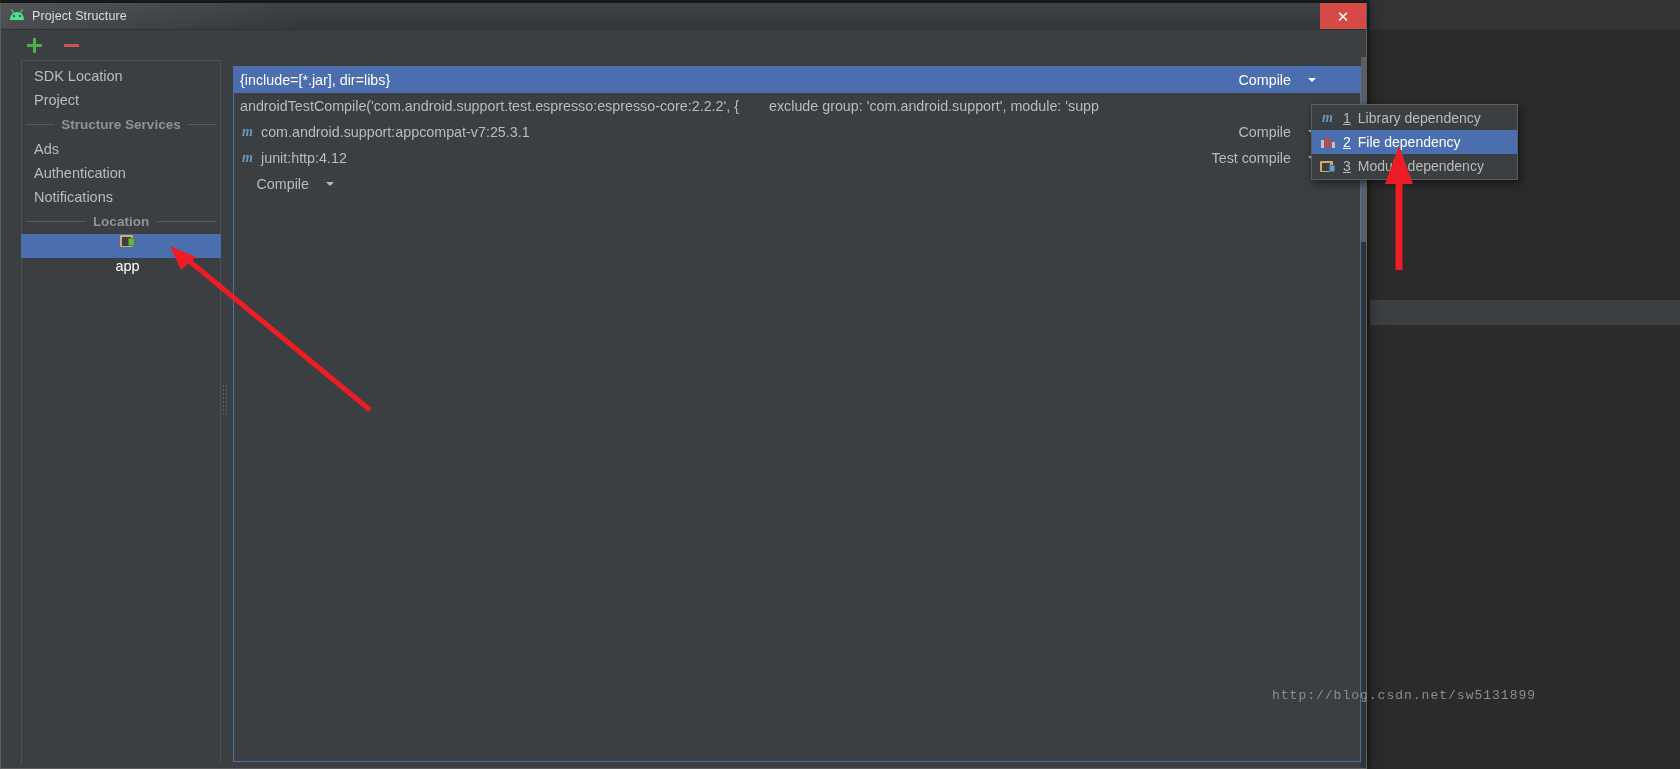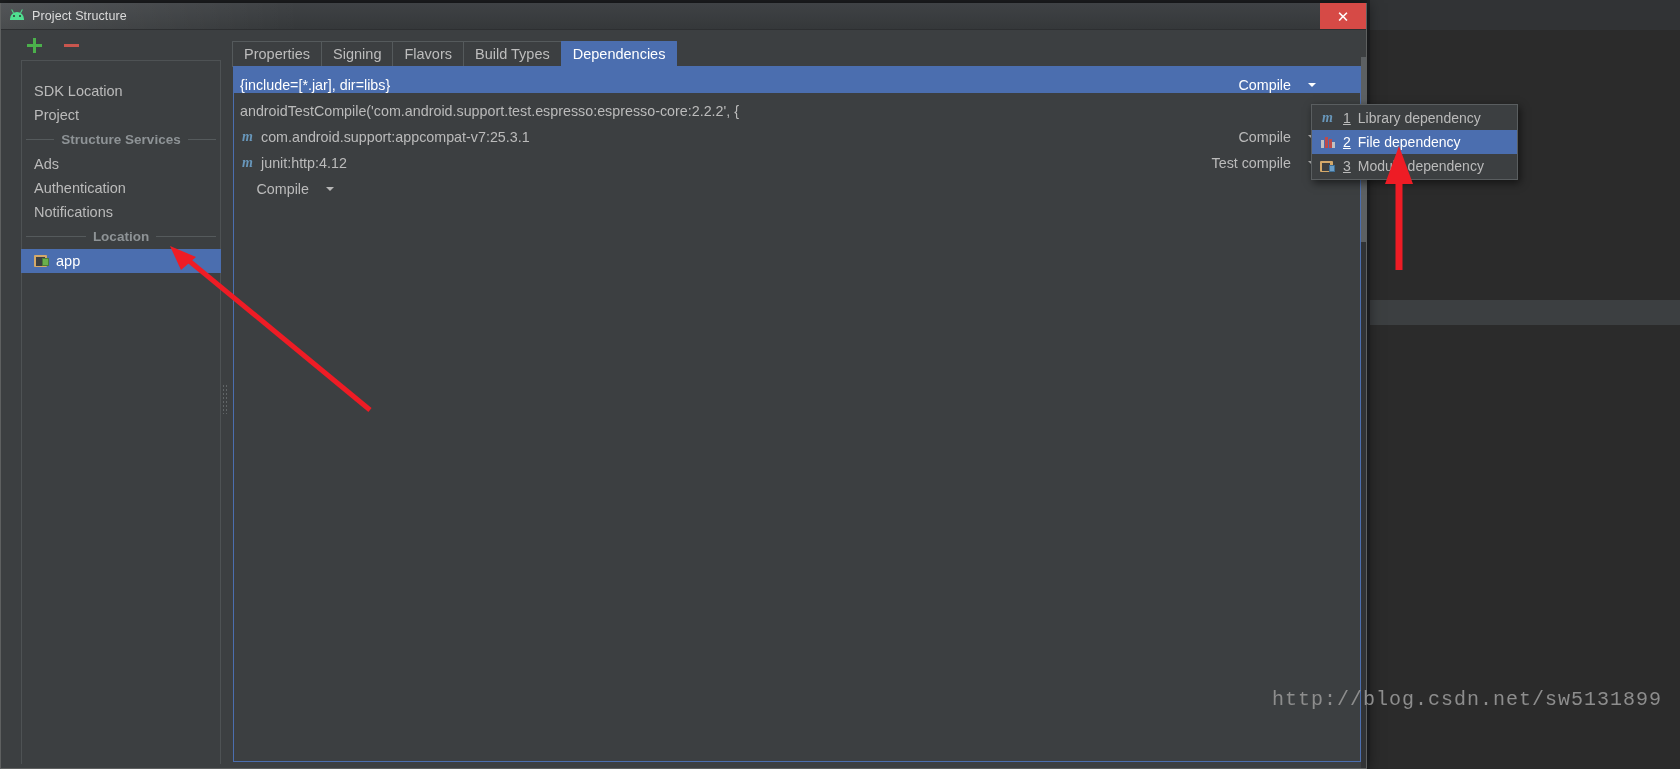--- a/index.html
+++ b/index.html
@@ -90,35 +90,35 @@
   }
   .ic-plus::before { left: 0; top: 6px; width: 15px; height: 3px; }
   .ic-plus::after  { left: 6px; top: 0; width: 3px; height: 15px; }
   .ic-minus::before {
     content: ""; position: absolute; left: 0; top: 6px; width: 15px; height: 3px;
     background: #c9564e;
   }
   #lp-list {
     position: absolute; left: 20px; top: 30px; right: 8px; bottom: 4px;
     background: #3c3f41; border: 1px solid #4e5254; border-bottom: none;
-    padding-top: 18px;
+    padding-top: 3px;
   }
   .lp-item {
     height: 24px; line-height: 24px; padding-left: 12px;
     color: #bbbbbb; font-size: 14.5px; white-space: nowrap; cursor: pointer;
   }
   .lp-sep {
     height: 25px; display: flex; align-items: center; gap: 7px; padding: 0 4px;
     color: #8e9396; font-size: 13.5px; font-weight: bold;
   }
   .lp-sep .rule { flex: 1; height: 1px; background: #555a5c; }
   .lp-item.selected {
     background: #4b6eaf; color: #ffffff;
     margin: 0 -1px; padding-left: 13px;
-    display: flex; align-items: center; gap: 6px;
+    display: flex; align-items: center; gap: 6px; flex-direction: column;
   }
   .ic-module {
     width: 16px; height: 14px; flex: none; position: relative;
   }
   .ic-module .fold {
     position: absolute; left: 0; top: 1px; width: 13px; height: 12px;
     background: #d4a96a; border-radius: 1px;
   }
   .ic-module .face {
     position: absolute; left: 2px; top: 3px; width: 9px; height: 9px;
@@ -178,21 +178,21 @@
     width: 40px; flex: none;
     display: flex; align-items: center; justify-content: center;
     background: #3c3f41;
   }
   #th-add .ic-plus { width: 13px; height: 13px; }
   #th-add .ic-plus::before { top: 5px; width: 13px; height: 3px; }
   #th-add .ic-plus::after  { left: 5px; width: 3px; height: 13px; }
 
   #rows { position: relative; }
   .row {
-    display: flex; align-items: flex-end;
+    display: flex; align-items: center;
     height: 26px; color: #bbbbbb; font-size: 14.3px;
     white-space: nowrap; cursor: pointer;
   }
   .row.selected { background: #4b6eaf; color: #ffffff; }
   .row .cell-name {
     flex: 1; display: flex; align-items: center; gap: 6px;
     padding-left: 6px; overflow: hidden;
   }
   .row .extra {
     color: inherit; padding-left: 24px;
@@ -273,21 +273,21 @@
     position: absolute; left: 9px; top: 5px; width: 6px; height: 7px;
     background: #6a9ec9; border: 1px solid #3f6f96;
   }
 
   
   #arrows { position: absolute; inset: 0; pointer-events: none; z-index: 60; }
 
   
   #watermark {
     position: absolute; left: 1272px; top: 688px;
-    color: #8d8d8d; font-size: 20px;
+    color: #8d8d8d; font-size: 13px;
     font-family: "Liberation Mono", monospace;
     letter-spacing: 1px; z-index: 70;
   }
 </style>
 </head>
 <body>
 
 <div id="backdrop">
   <div class="bd-panel" style="left:1367px; top:0; width:313px; height:30px; background:#313335;"></div>
   <div class="bd-dark" style="left:1367px; top:30px; width:313px; height:270px; background:#2b2b2b;"></div>
@@ -353,47 +353,41 @@
           </span>
           <span>app</span>
         </div>
       </div>
 
       <div id="lp-grip"></div>
     </div>
 
     <div id="right-pane">
 
-      <div id="tabs">
-        <div class="tab">Properties</div>
-        <div class="tab">Signing</div>
-        <div class="tab">Flavors</div>
-        <div class="tab">Build Types</div>
-        <div class="tab active">Dependencies</div>
-      </div>
 
       <div id="table-frame">
 
 
         <div id="rows">
 
           <div class="row selected">
             <div class="cell-name">
               <span>{include=[*.jar], dir=libs}</span>
             </div>
             <div class="cell-scope">
               <span>Compile</span>
               <span class="caret"></span>
             </div>
             <div class="cell-pad"></div>
           </div>
 
           <div class="row">
             <div class="cell-name">
               <span>androidTestCompile('com.android.support.test.espresso:espresso-core:2.2.2', {</span>
+              <span class="extra">exclude group: 'com.android.support', module: 'supp</span>
             </div>
             <div class="cell-scope">
               <span></span>
             </div>
             <div class="cell-pad"></div>
           </div>
 
           <div class="row">
             <div class="cell-name">
               <span class="ic-maven">m</span>

